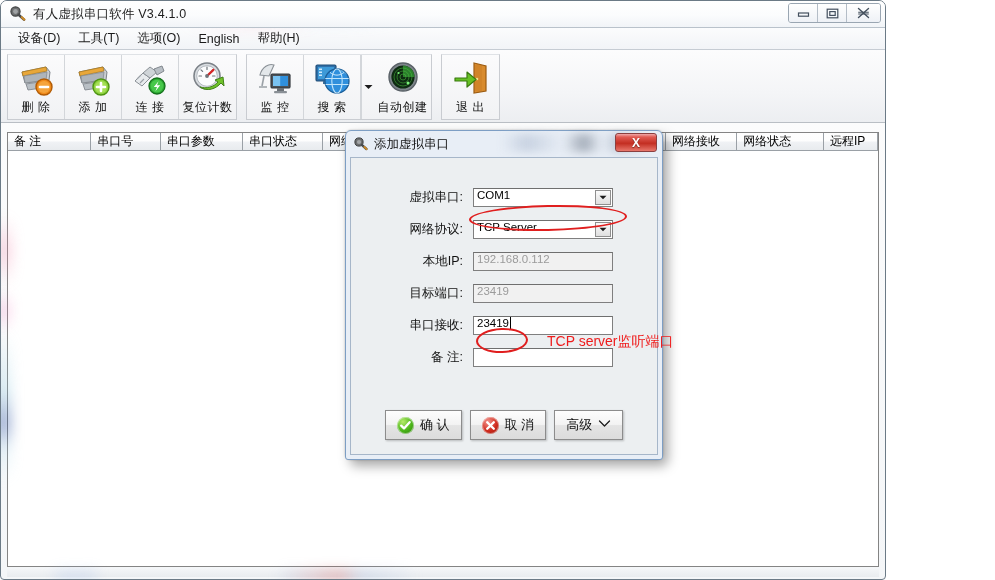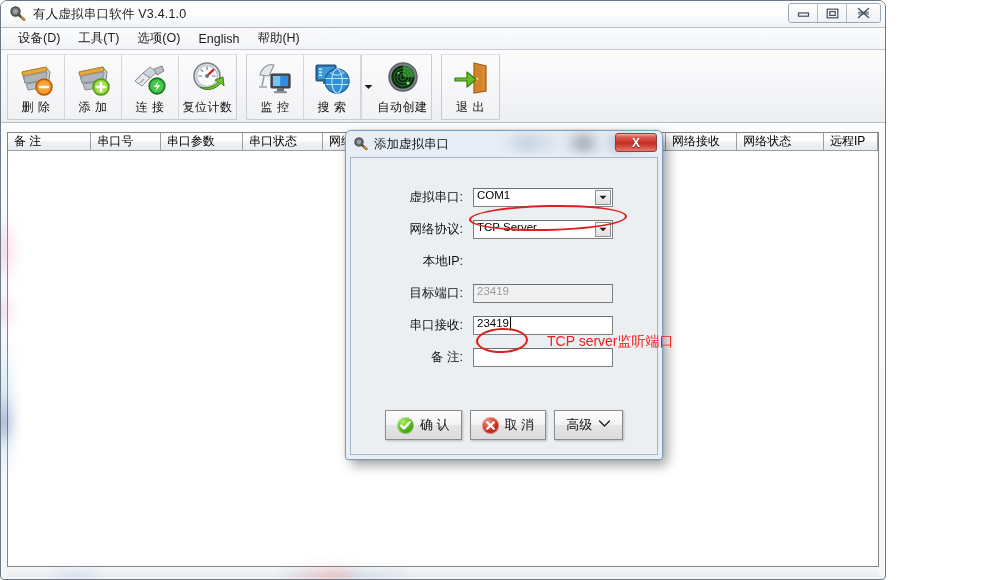--- a/index.html
+++ b/index.html
@@ -535,20 +535,23 @@
             <span class="combo-arrow">
               <svg width="8" height="5" viewBox="0 0 8 5" class="caret">
                   <path d="M0.5 0.8 L4 4.3 L7.5 0.8 Z" fill="#1c1c1c"></path>
                 </svg>
             </span>
           </div>
         </div>
 
         <div class="field-row">
           <div class="field-label">本地IP:</div>
+          <div class="input-box readonly">
+            <span>192.168.0.112</span>
+          </div>
         </div>
 
         <div class="field-row">
           <div class="field-label">目标端口:</div>
           <div class="input-box readonly">
             <span>23419</span>
           </div>
         </div>
 
         <div class="field-row">

